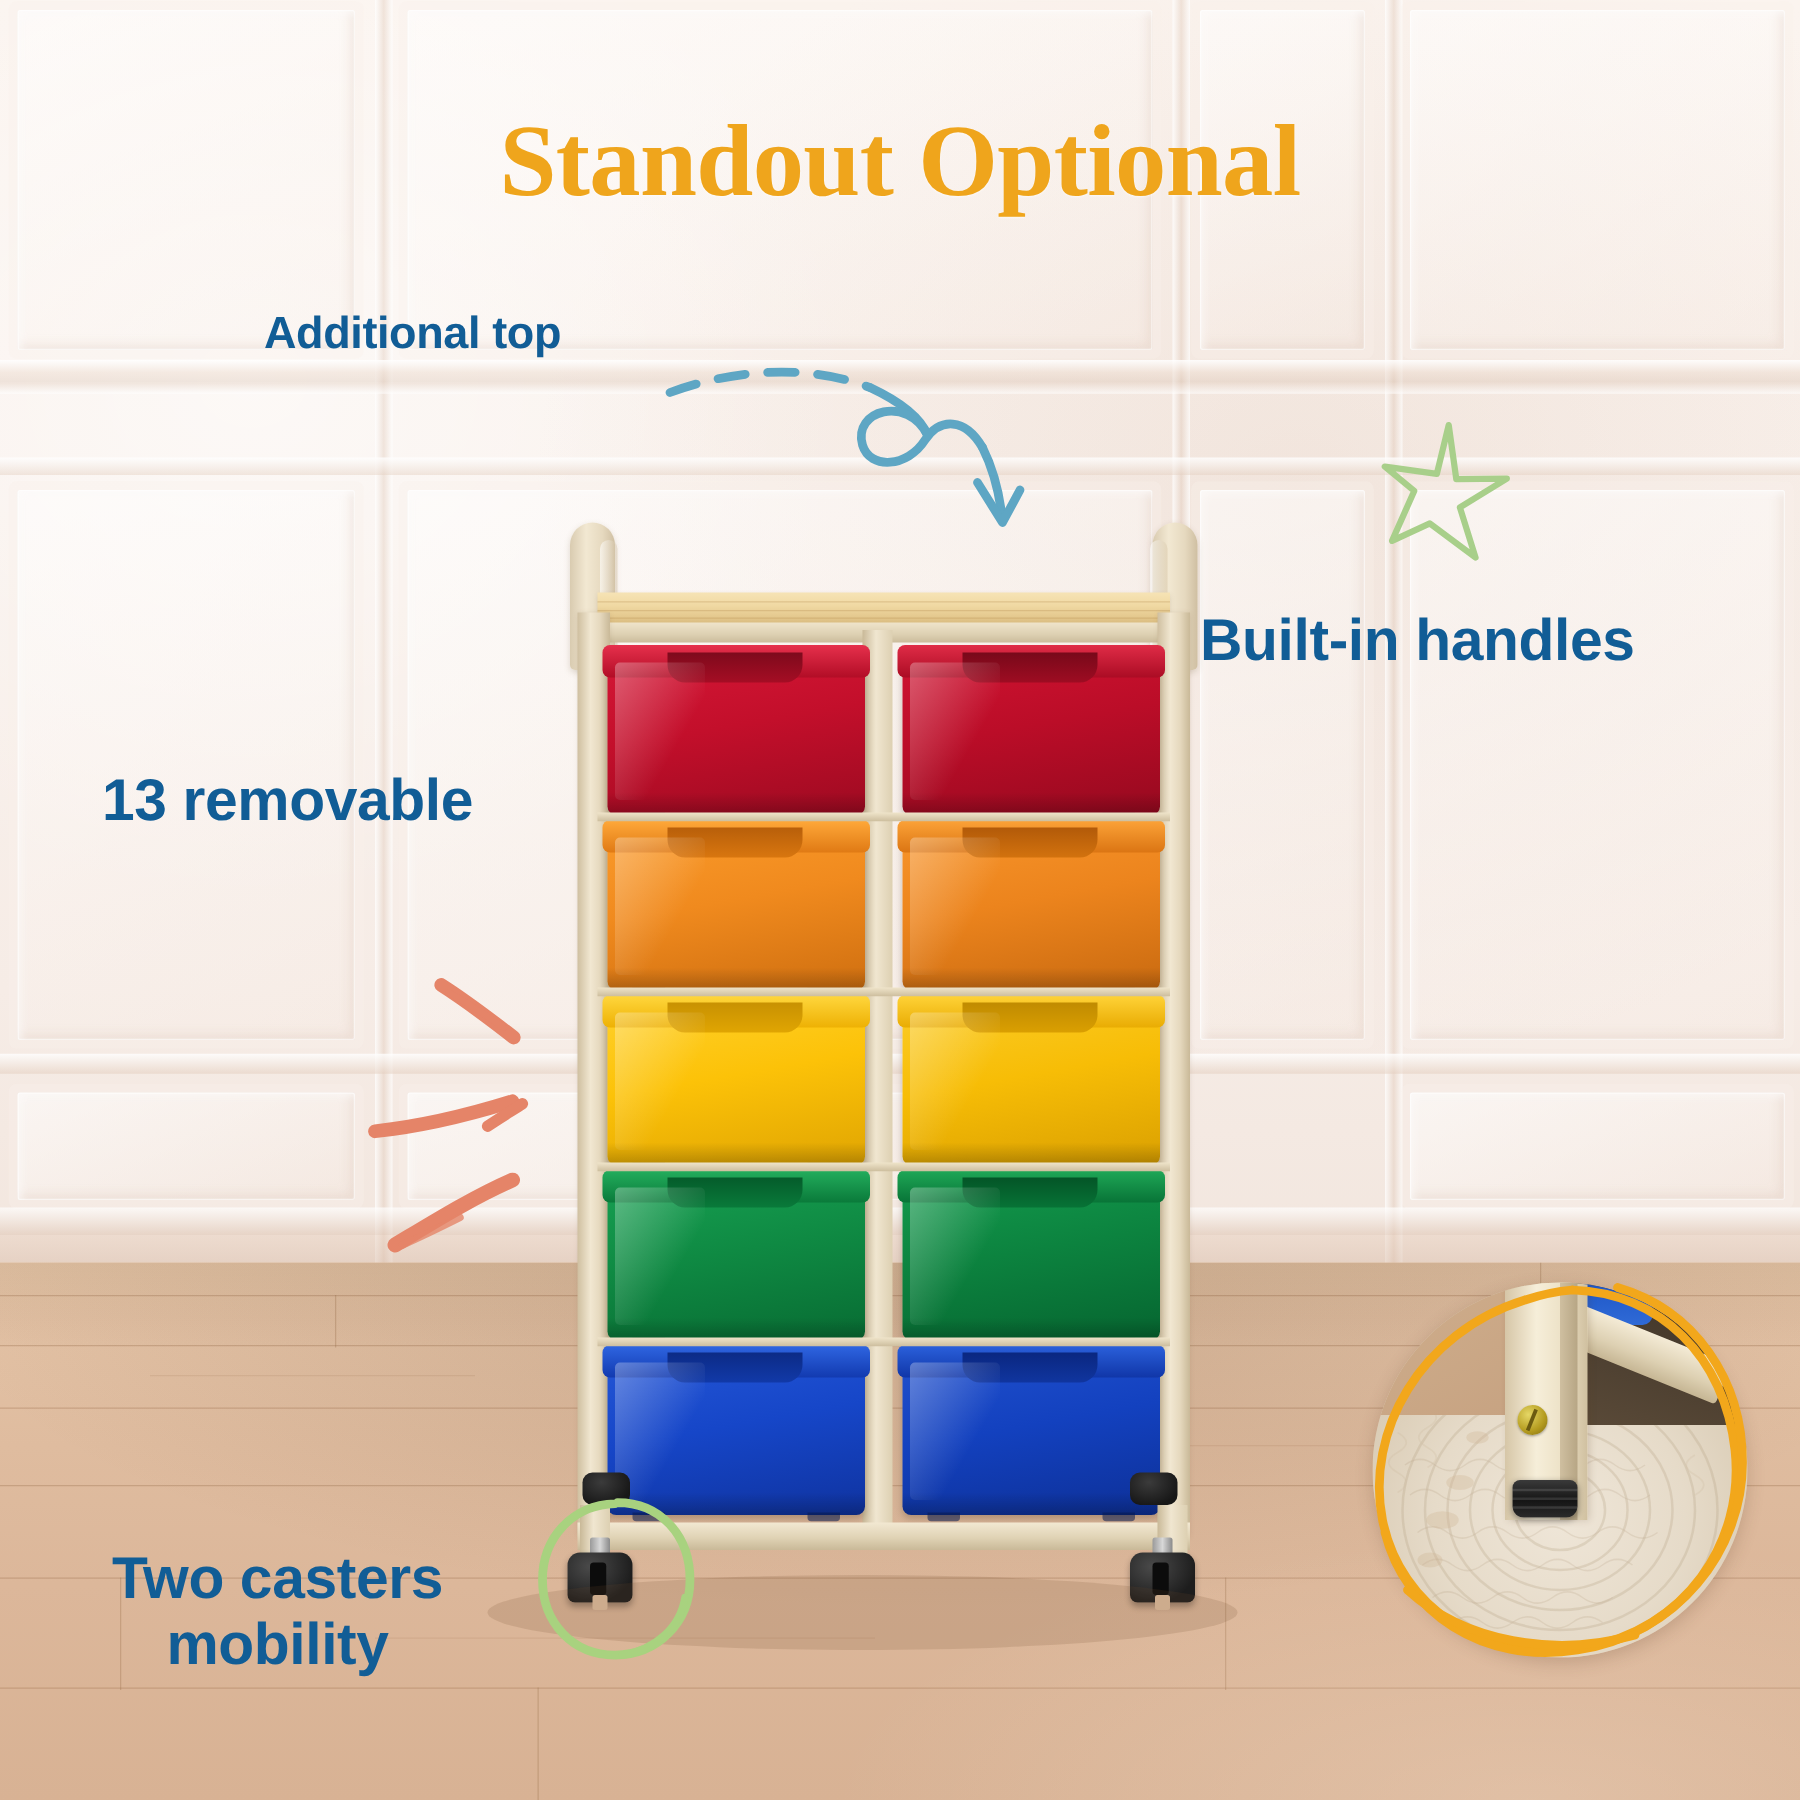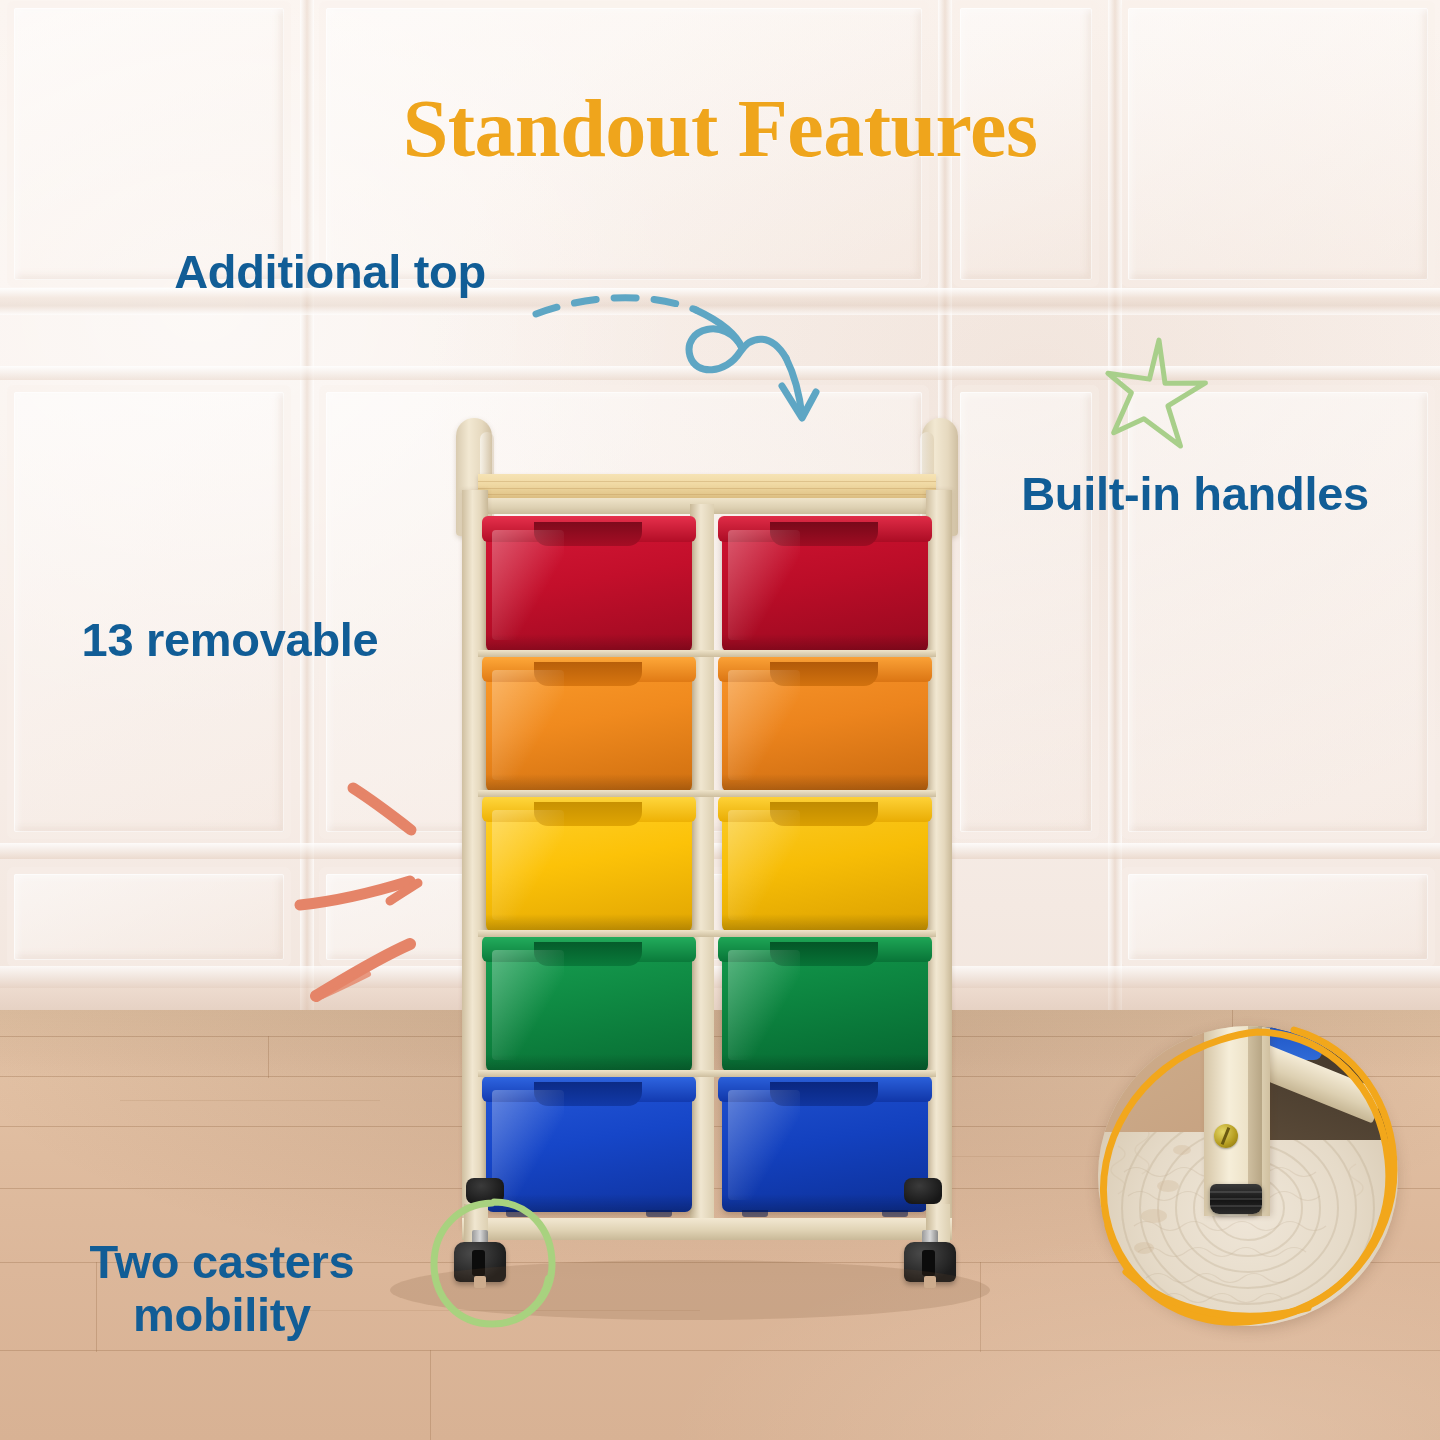--- a/index.html
+++ b/index.html
@@ -184,23 +184,23 @@
     font-weight:700; font-size:82px; letter-spacing:-0.5px;
     color:#efa51c;
     text-shadow:0 1px 2px rgba(255,255,255,.6);
   }
   .label {
     position:absolute;
     font-family:"Liberation Sans", sans-serif;
     font-weight:700; color:#115d96;
     line-height:1.12; letter-spacing:-0.3px;
   }
-  .lbl-shelf { left:110px; top:246px; width:440px; text-align:center; font-size:47px; }
+  .lbl-shelf { left:110px; top:246px; width:440px; text-align:center; font-size:36px; }
   .lbl-bins  { left:20px;  top:614px; width:420px; text-align:center; font-size:47px; }
-  .lbl-handles { left:960px; top:468px; width:470px; text-align:center; font-size:47px; }
+  .lbl-handles { left:960px; top:486px; width:470px; font-size:47px; }
   .lbl-casters { left:22px; top:1236px; width:400px; text-align:center; font-size:47px; }
   .lbl-glides { left:1020px; top:1356px; width:410px; text-align:center; font-size:47px; }
 
   
   .doodle { position:absolute; pointer-events:none; }
 
   
   .inset-wrap { position:absolute; left:1084px; top:1016px; width:330px; height:330px; }
   .inset-circle {
     position:absolute; left:14px; top:10px; width:300px; height:300px;
@@ -525,21 +525,21 @@
     </div>
 
     <svg class="doodle" width="340" height="334" style="left:-4px; top:-2px;">
       <path d="M178,18 C248,20 300,72 308,146 C316,220 268,290 188,304 C108,318 40,272 26,202
                C12,132 56,52 140,26 C152,22 166,19 178,18" fill="none" stroke="#f2a71b" stroke-width="7" stroke-linecap="round"></path>
       <path d="M214,16 C276,34 314,90 314,156 C314,226 262,294 182,306 C106,318 44,276 28,212" fill="none" stroke="#f2a71b" stroke-width="7" stroke-linecap="round"></path>
       <path d="M46,258 C92,300 164,312 228,294" fill="none" stroke="#f2a71b" stroke-width="7" stroke-linecap="round"></path>
     </svg>
   </div>
 
-  <div class="title">Standout Features</div>
+  <div class="title">Standout Optional</div>
 
   <div class="label lbl-shelf">
     <div>Additional top</div>
   </div>
 
   <div class="label lbl-bins">
     <div>13 removable</div>
   </div>
 
   <div class="label lbl-handles">

